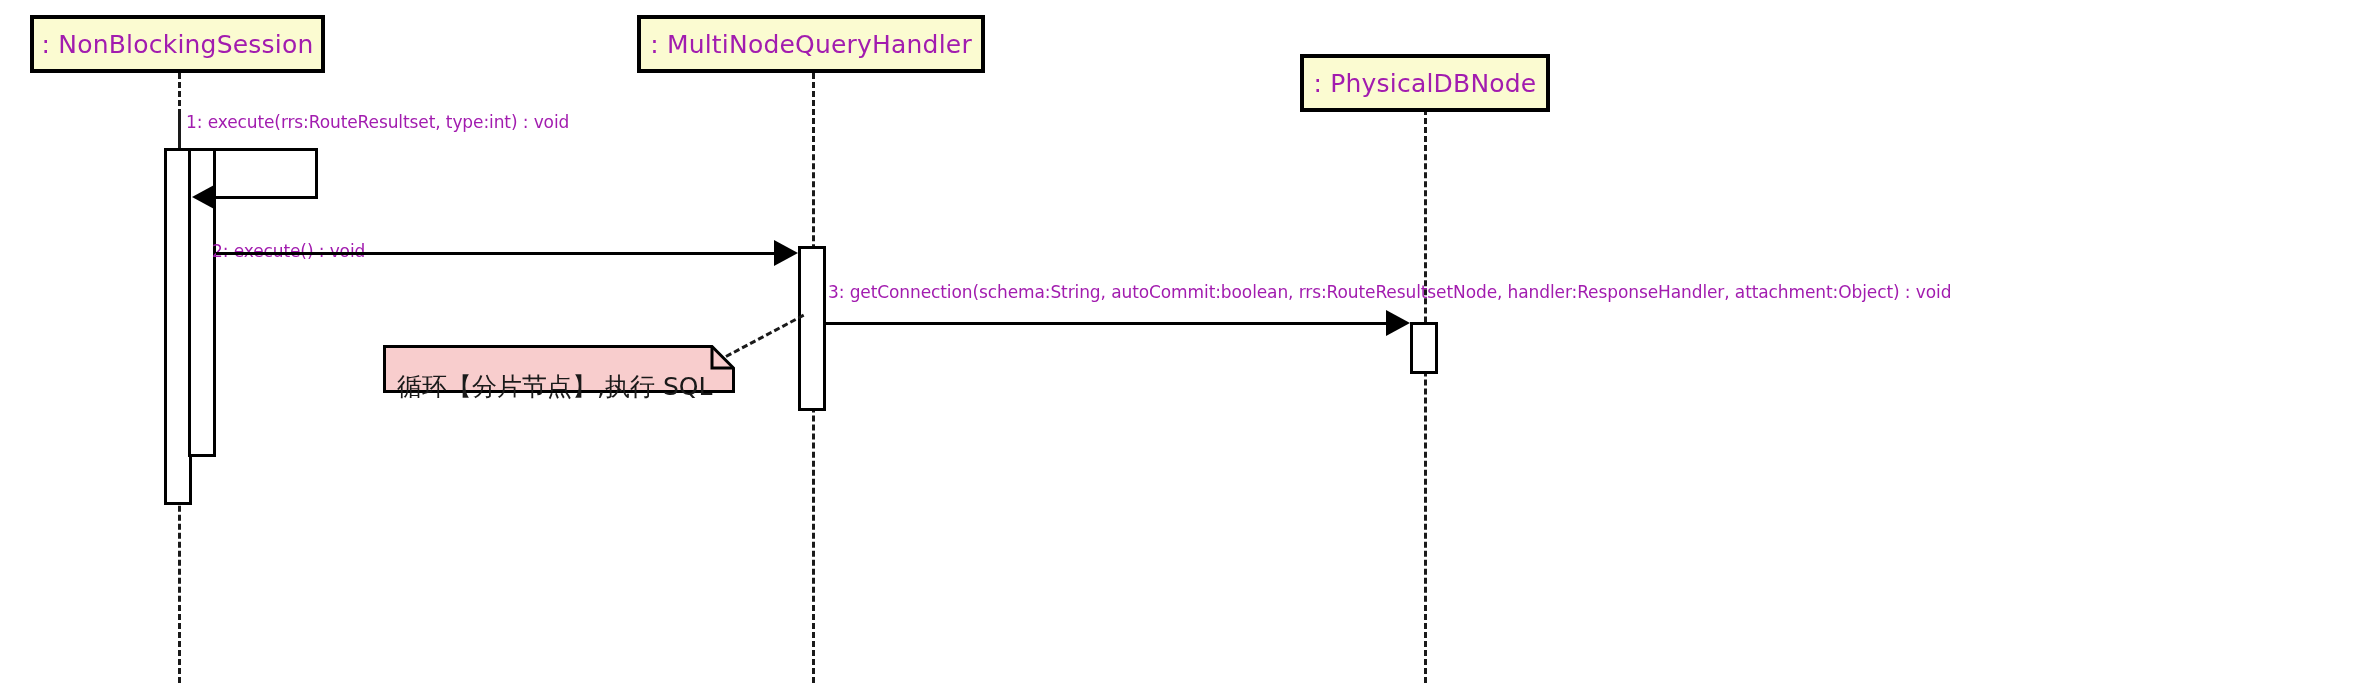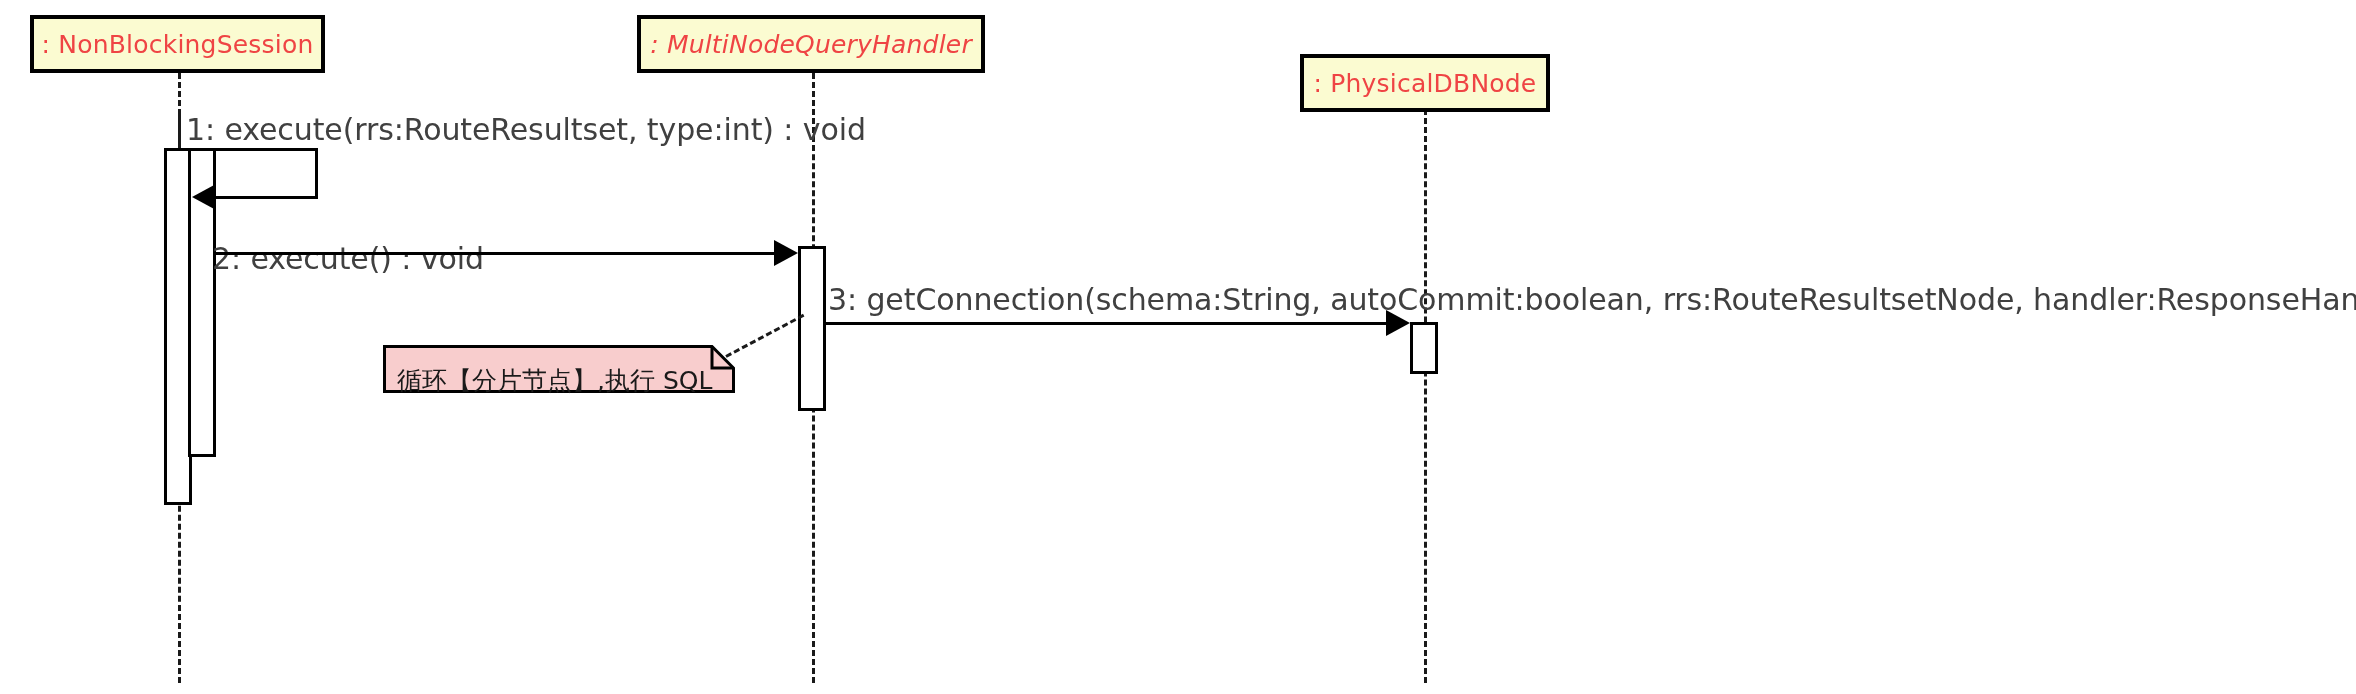--- a/index.html
+++ b/index.html
@@ -25,21 +25,21 @@
     background: #fbfbd1;
     border: 4px solid #000000;
     display: flex;
     align-items: center;
     justify-content: center;
     white-space: nowrap;
   }
   .lifeline-head-label {
     font-family: "DejaVu Sans", sans-serif;
     font-size: 25px;
-    color: #ef4444;
+    color: #a21caf;
     letter-spacing: 0.2px;
   }
 
   
   .lifeline-stem {
     position: absolute;
     width: 0;
     border-left: 3px dashed #1a1a1a;
   }
 
@@ -74,22 +74,22 @@
     position: absolute;
     width: 0;
     height: 0;
     border-top: 13px solid transparent;
     border-bottom: 13px solid transparent;
     border-right: 24px solid #000000;
   }
   .msg-label {
     position: absolute;
     font-family: "DejaVu Sans", sans-serif;
-    font-size: 30px;
-    color: #404040;
+    font-size: 17px;
+    color: #a21caf;
     white-space: nowrap;
     letter-spacing: -0.1px;
   }
   .found-tick {
     position: absolute;
     width: 0;
     border-left: 3px solid #1a1a1a;
   }
 
   
@@ -99,21 +99,21 @@
   .note svg {
     display: block;
   }
   .note-text {
     position: absolute;
     font-family: "DejaVu Sans", sans-serif;
     font-size: 25px;
     color: #1a1a1a;
     white-space: nowrap;
     left: 14px;
-    top: 19px;
+    top: 25px;
   }
   .note-connector {
     position: absolute;
     transform-origin: 0 50%;
     height: 0;
     border-top: 3px dashed #1a1a1a;
   }
 </style>
 </head>
 <body>
@@ -121,21 +121,21 @@
 <div id="diagram">
 
   <div class="lifeline-stem" style="left:178px; top:73px; height:610px;"></div>
   <div class="lifeline-stem" style="left:812px; top:73px; height:610px;"></div>
   <div class="lifeline-stem" style="left:1424px; top:73px; height:610px;"></div>
 
   <div class="lifeline-head" style="left:30px; top:15px; width:295px; height:58px;">
     <span class="lifeline-head-label">: NonBlockingSession</span>
   </div>
 
-  <div class="lifeline-head" style="left:637px; top:15px; width:348px; height:58px;font-style:italic;">
+  <div class="lifeline-head" style="left:637px; top:15px; width:348px; height:58px;">
     <span class="lifeline-head-label">: MultiNodeQueryHandler</span>
   </div>
 
   <div class="lifeline-head" style="left:1300px; top:15px; width:250px; height:58px;margin-top:39px;">
     <span class="lifeline-head-label">: PhysicalDBNode</span>
   </div>
 
   <div class="activation" style="left:164px; top:148px; width:28px; height:357px;"></div>
   <div class="activation" style="left:188px; top:148px; width:28px; height:309px;"></div>
   <div class="activation" style="left:798px; top:246px; width:28px; height:165px;"></div>

